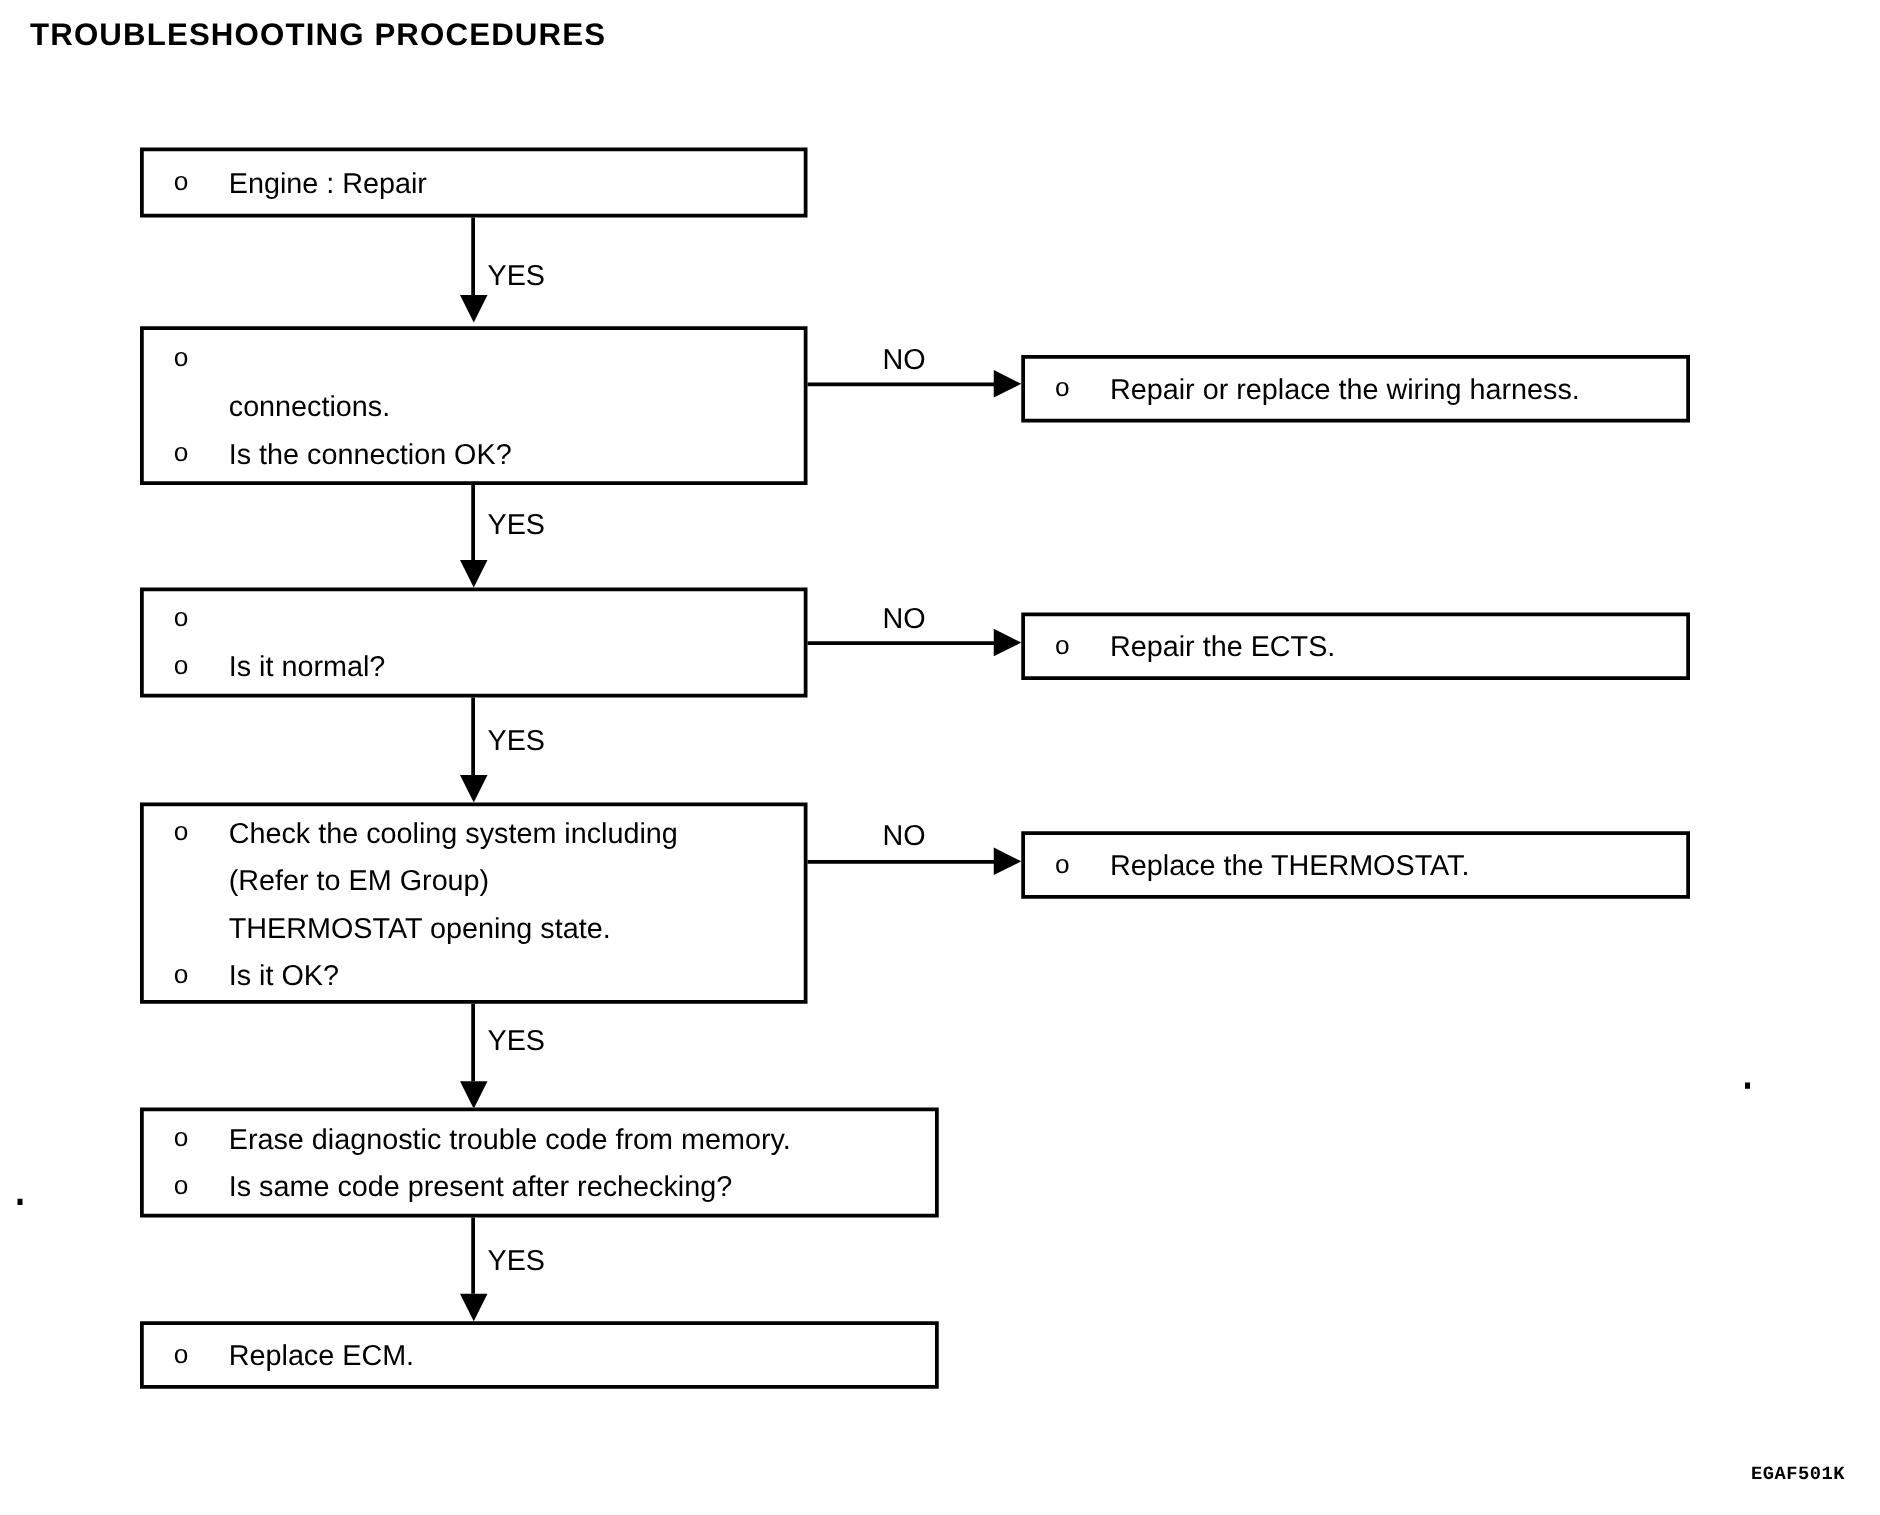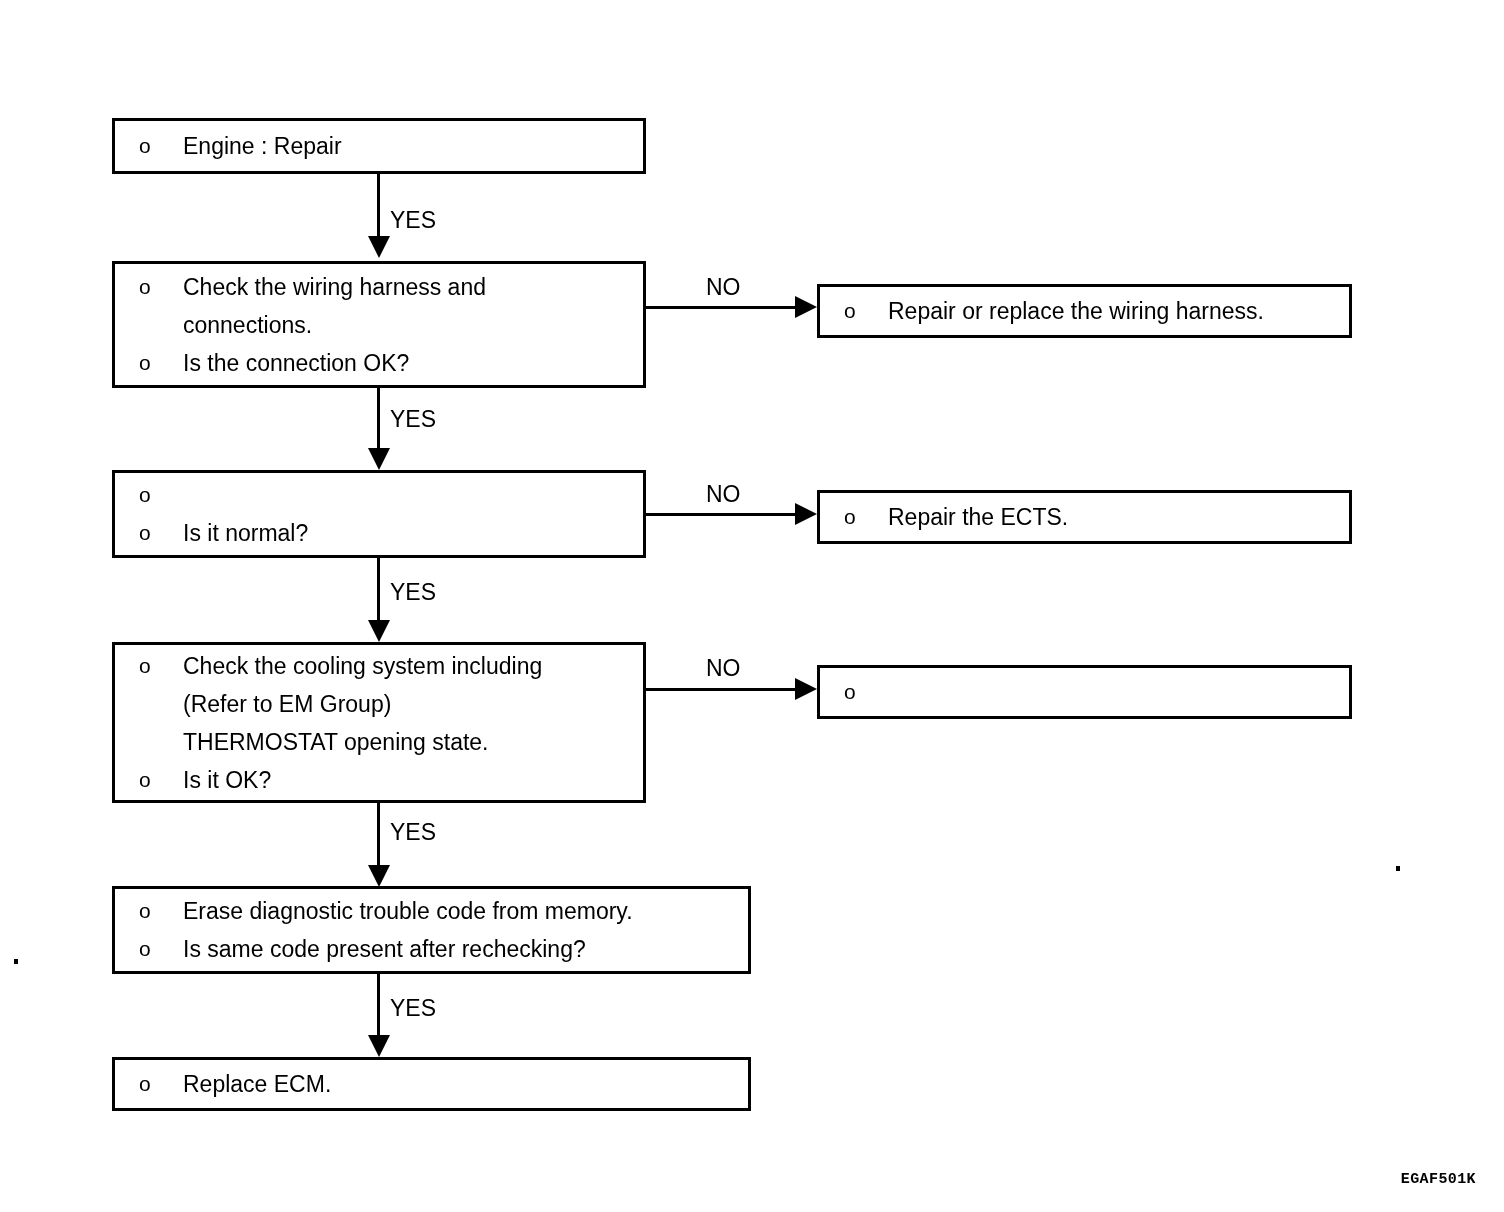--- a/index.html
+++ b/index.html
@@ -117,36 +117,36 @@
     width: 4px;
     height: 5px;
     background: #000000;
   }
 </style>
 </head>
 <body>
 
 <div id="page">
 
+  <div class="page-title">TROUBLESHOOTING PROCEDURES</div>
 
   <div class="node" style="left:112px; top:118px; width:534px; height:56px;">
     <div class="line-row">
       <span class="bullet">o</span>
       <span class="line-text">Engine : Repair</span>
     </div>
   </div>
 
   <div class="vline" style="left:377px; top:174px; height:62px;"></div>
   <div class="arrow-down" style="left:368px; top:236px;"></div>
   <div class="edge-label" style="left:390px; top:209px;">YES</div>
 
   <div class="node" style="left:112px; top:261px; width:534px; height:127px; padding:8px 0;">
     <div class="line-row">
       <span class="bullet">o</span>
-      <span class="line-text">Check the wiring harness and</span>
     </div>
     <div class="line-row cont">
       <span class="bullet">o</span>
       <span class="line-text">connections.</span>
     </div>
     <div class="line-row">
       <span class="bullet">o</span>
       <span class="line-text">Is the connection OK?</span>
     </div>
   </div>
@@ -210,20 +210,21 @@
     </div>
   </div>
 
   <div class="hline" style="left:646px; top:688px; width:152px;"></div>
   <div class="arrow-right" style="left:795px; top:678px;"></div>
   <div class="edge-label" style="left:706px; top:657px;">NO</div>
 
   <div class="node" style="left:817px; top:665px; width:535px; height:54px;">
     <div class="line-row">
       <span class="bullet">o</span>
+      <span class="line-text">Replace the THERMOSTAT.</span>
     </div>
   </div>
 
   <div class="vline" style="left:377px; top:803px; height:62px;"></div>
   <div class="arrow-down" style="left:368px; top:865px;"></div>
   <div class="edge-label" style="left:390px; top:821px;">YES</div>
 
   <div class="node" style="left:112px; top:886px; width:639px; height:88px; padding:6px 0;">
     <div class="line-row">
       <span class="bullet">o</span>

